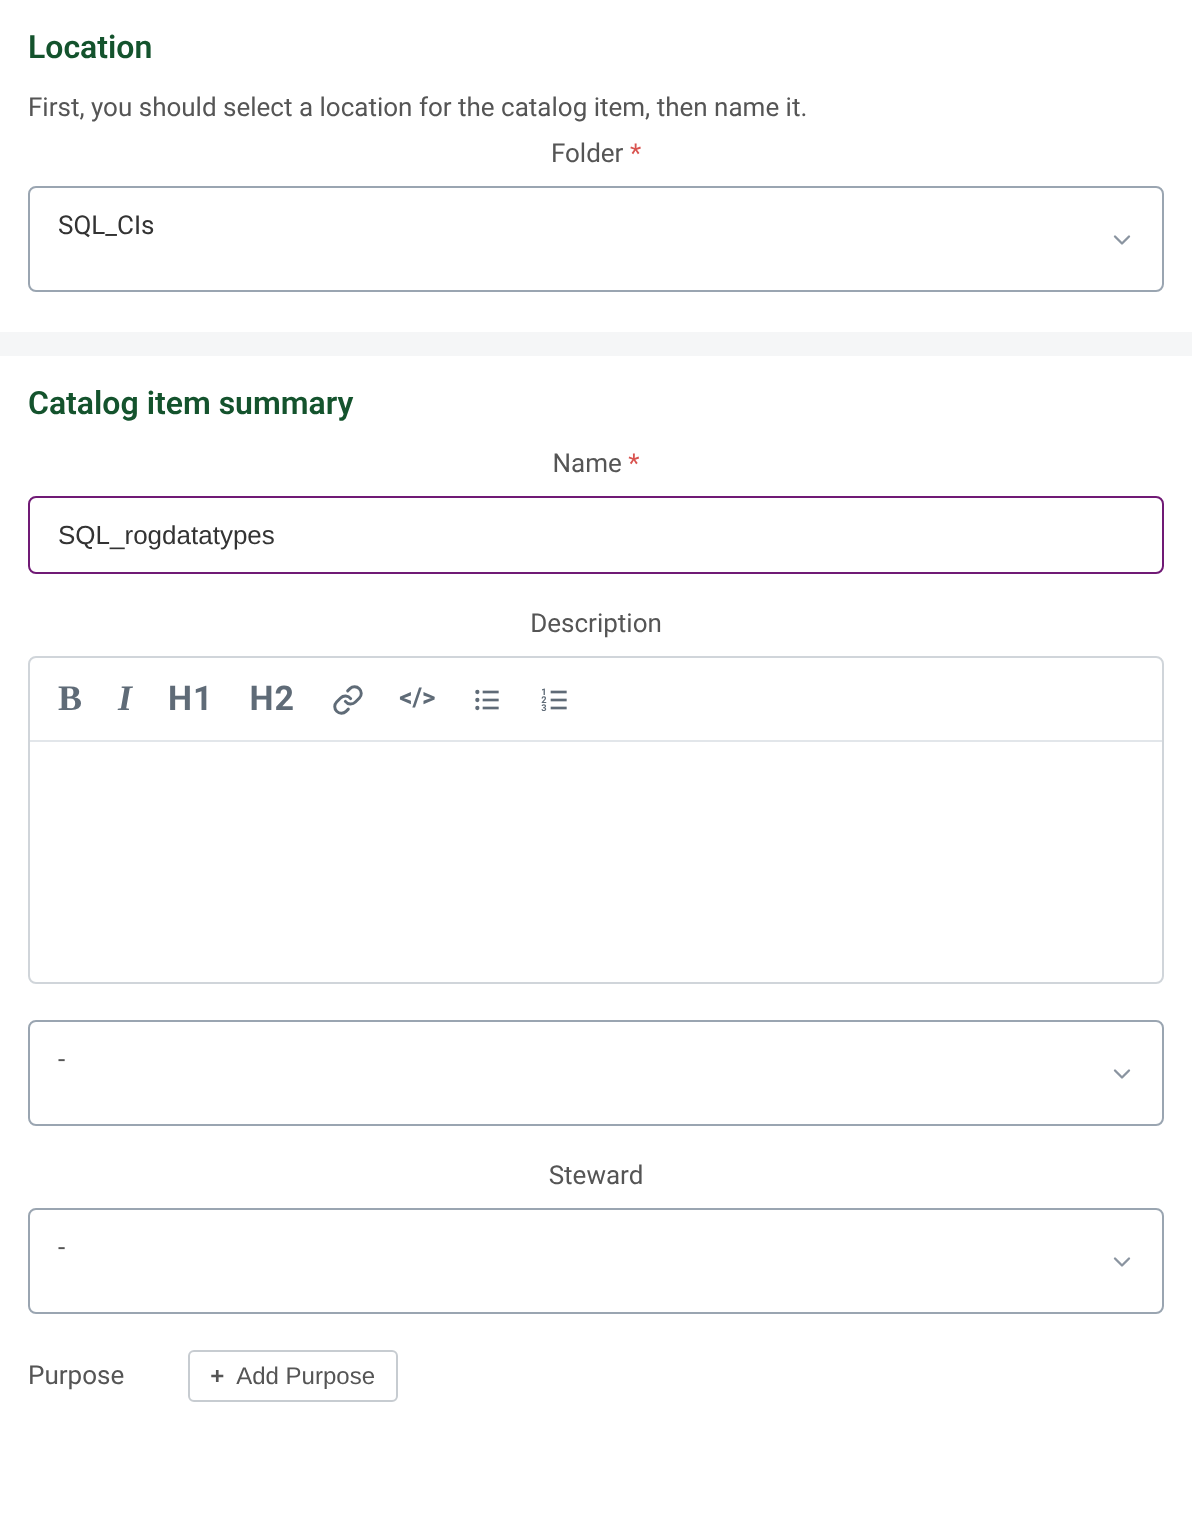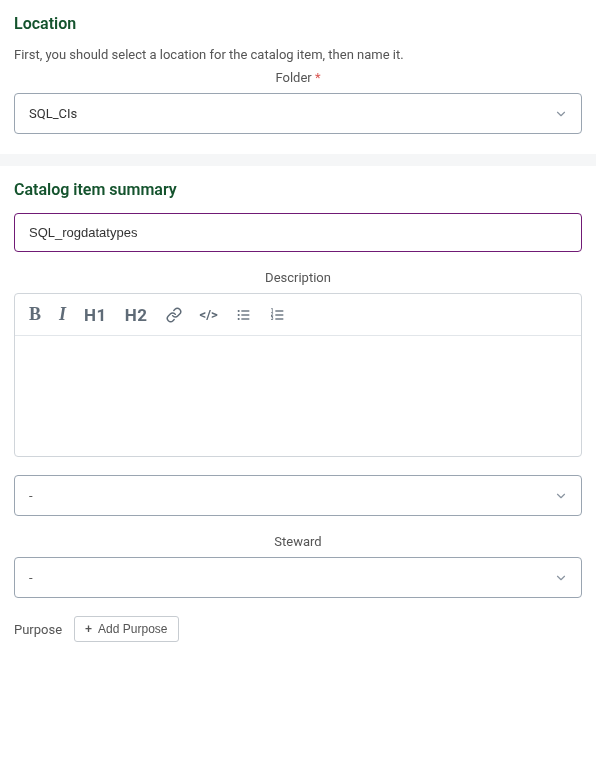--- a/index.html
+++ b/index.html
@@ -38,21 +38,21 @@
   .required {
     color: #d9534f;
   }
   .select-wrap {
     position: relative;
   }
   .select-field {
     width: 100%;
     border: 1px solid #9aa5b1;
     border-radius: 4px;
-    padding: 12px 40px 12px 14px;
+    padding: 12px 40px 24px 14px;
     font-size: 13px;
     color: #333;
     background: #fff;
     cursor: pointer;
     display: flex;
     align-items: center;
   }
   .select-field.placeholder { color: #555; }
   .chevron {
     position: absolute;
@@ -96,21 +96,21 @@
   }
   .tb-btn svg { display: block; }
   .tb-h { font-size: 17px; font-weight: 700; letter-spacing: 0.5px; }
   .editor-body {
     min-height: 120px;
     padding: 10px;
   }
   .purpose-row {
     display: flex;
     align-items: center;
-    gap: 12px;
+    gap: 32px;
   }
   .purpose-label {
     font-size: 13px;
     color: #555;
   }
   .add-btn {
     border: 1px solid #c7ccd1;
     background: #fff;
     border-radius: 3px;
     padding: 5px 10px;
@@ -147,20 +147,24 @@
     </div>
   </div>
 </div>
 
 <div class="divider"></div>
 
 <div class="section">
   <div class="section-title">Catalog item summary</div>
 
   <div class="field-group">
+    <label class="field-label">
+      <span>Name</span>
+      <span class="required">*</span>
+    </label>
     <input type="text" class="text-input" value="SQL_rogdatatypes" style="">
   </div>
 
   <div class="field-group">
     <label class="field-label">Description</label>
     <div class="editor">
       <div class="toolbar">
         <span class="tb-btn" style="font-family:Georgia,serif;font-size:18px;font-weight:700;">B</span>
         <span class="tb-btn" style="font-family:Georgia,serif;font-size:18px;font-style:italic;">I</span>
         <span class="tb-btn tb-h">H1</span>

